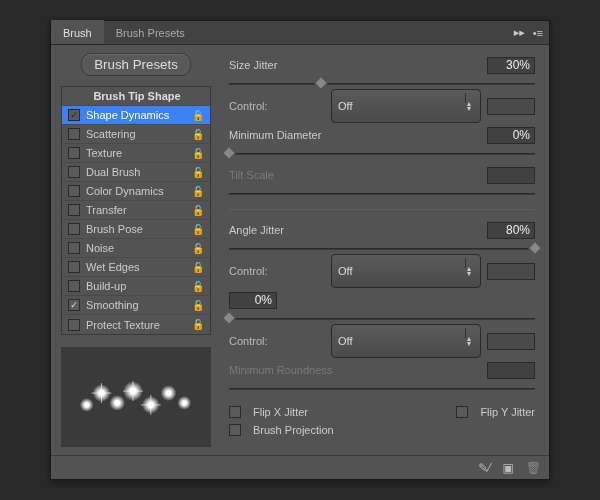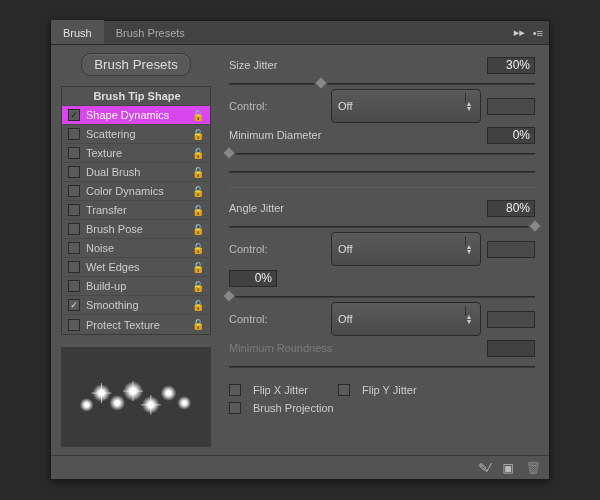--- a/index.html
+++ b/index.html
@@ -8,21 +8,21 @@
 .tabbar { height: 24px; background: #424242; border-bottom: 1px solid #2a2a2a; display: flex; align-items: stretch; position: relative; }
 .tab { padding: 0 12px; display: flex; align-items: center; color: #aaa; cursor: pointer; }
 .tab.active { background: #535353; color: #e0e0e0; border-top: 1px solid #535353; margin-top: -1px; }
 .tab-icons { margin-left: auto; display: flex; align-items: center; padding-right: 6px; gap: 8px; color: #ccc; }
 .content { display: flex; height: calc(100% - 24px - 24px); }
 .left { width: 168px; padding: 8px 8px 8px 10px; display: flex; flex-direction: column; gap: 4px; }
 .preset-btn { background: #595959; border: 1px solid #3a3a3a; border-radius: 10px; padding: 3px 12px; color: #ddd; margin: 0 auto 6px; box-shadow: inset 0 1px 0 rgba(255,255,255,0.1); cursor: pointer; }
 .optlist { border: 1px solid #3a3a3a; background: #535353; }
 .optrow { display: flex; align-items: center; height: 19px; padding: 0 4px 0 6px; border-bottom: 1px solid #494949; cursor: pointer; }
 .optrow:last-child { border-bottom: none; }
-.optrow.selected { background: #d946ef; color: #fff; }
+.optrow.selected { background: #3b82f6; color: #fff; }
 .optrow.header { justify-content: center; font-weight: bold; color: #ddd; }
 .chk { width: 12px; height: 12px; border: 1px solid #2a2a2a; background: #5a5a5a; margin-right: 6px; display: flex; align-items: center; justify-content: center; font-size: 9px; color: #222; }
 .chk.checked::after { content: "✓"; color: #e0e0e0; }
 .optrow.selected .chk.checked::after { color: #222; }
 .lock { margin-left: auto; width: 14px; color: #888; font-size: 10px; text-align: center; }
 .optrow.selected .lock { color: #333; }
 .preview { margin-top: 8px; flex: 1; border: 1px solid #3a3a3a; background: #3a3a3a; display: flex; align-items: center; justify-content: center; min-height: 80px; position: relative; }
 .preview svg { width: 100%; height: 100%; }
 .right { flex: 1; padding: 10px 14px 8px 10px; display: flex; flex-direction: column; gap: 2px; }
 .srow { display: flex; align-items: center; height: 20px; }
@@ -33,21 +33,21 @@
 .slider { position: relative; height: 12px; margin-bottom: 4px; }
 .track { position: absolute; top: 6px; left: 0; right: 0; height: 2px; background: #3a3a3a; border-top: 1px solid #2a2a2a; }
 .thumb { position: absolute; top: 1px; width: 10px; height: 10px; background: #888; transform: translateX(-50%) rotate(45deg); border: 1px solid #444; }
 .ctrlrow { display: flex; align-items: center; height: 22px; margin-bottom: 6px; gap: 6px; }
 .ctrlrow .clabel { width: 96px; text-align: left; color: #bbb; }
 .sel { flex: 1; height: 34px; background: linear-gradient(#5a5a5a,#4a4a4a); border: 1px solid #2a2a2a; border-radius: 4px; display: flex; align-items: center; padding: 0 6px; color: #ddd; position: relative; }
 .sel::after { content: ""; position: absolute; right: 6px; top: 3px; width: 8px; height: 10px; border-left: 1px solid #333; }
 .sel .arr { position: absolute; right: 9px; font-size: 8px; line-height: 5px; color: #ccc; }
 .swatch { width: 48px; height: 17px; background: #4a4a4a; border: 1px solid #2a2a2a; }
 .sep { height: 1px; background: #3a3a3a; margin: 4px 0 8px; border-bottom: 1px solid #5e5e5e; }
-.checks { display: flex; gap: 30px; margin-top: 6px; }
+.checks { display: flex; gap: 30px; margin-top: 6px; justify-content: space-between; }
 .ck { display: flex; align-items: center; gap: 6px; color: #ccc; }
 .footer { height: 24px; border-top: 1px solid #3a3a3a; display: flex; align-items: center; justify-content: flex-end; padding: 0 8px; gap: 12px; color: #bbb; background: #535353; }
 .footer span { cursor: pointer; font-size: 12px; }
 </style>
 </head>
 <body>
 
 <div class="panel">
   <div class="tabbar">
     <div class="tab active">Brush</div>
@@ -176,20 +176,24 @@
 
       <div class="srow">
           <span class="lbl">Minimum Diameter</span>
           <span class="val">0%</span>
         </div>
       <div class="slider">
           <div class="track"></div>
           <div class="thumb" style="left:0%"></div>
         </div>
 
+      <div class="srow">
+          <span class="lbl dim">Tilt Scale</span>
+          <span class="val dim"></span>
+        </div>
       <div class="slider">
           <div class="track"></div>
         </div>
 
       <div class="sep"></div>
 
       <div class="srow">
           <span class="lbl">Angle Jitter</span>
           <span class="val">80%</span>
         </div>

